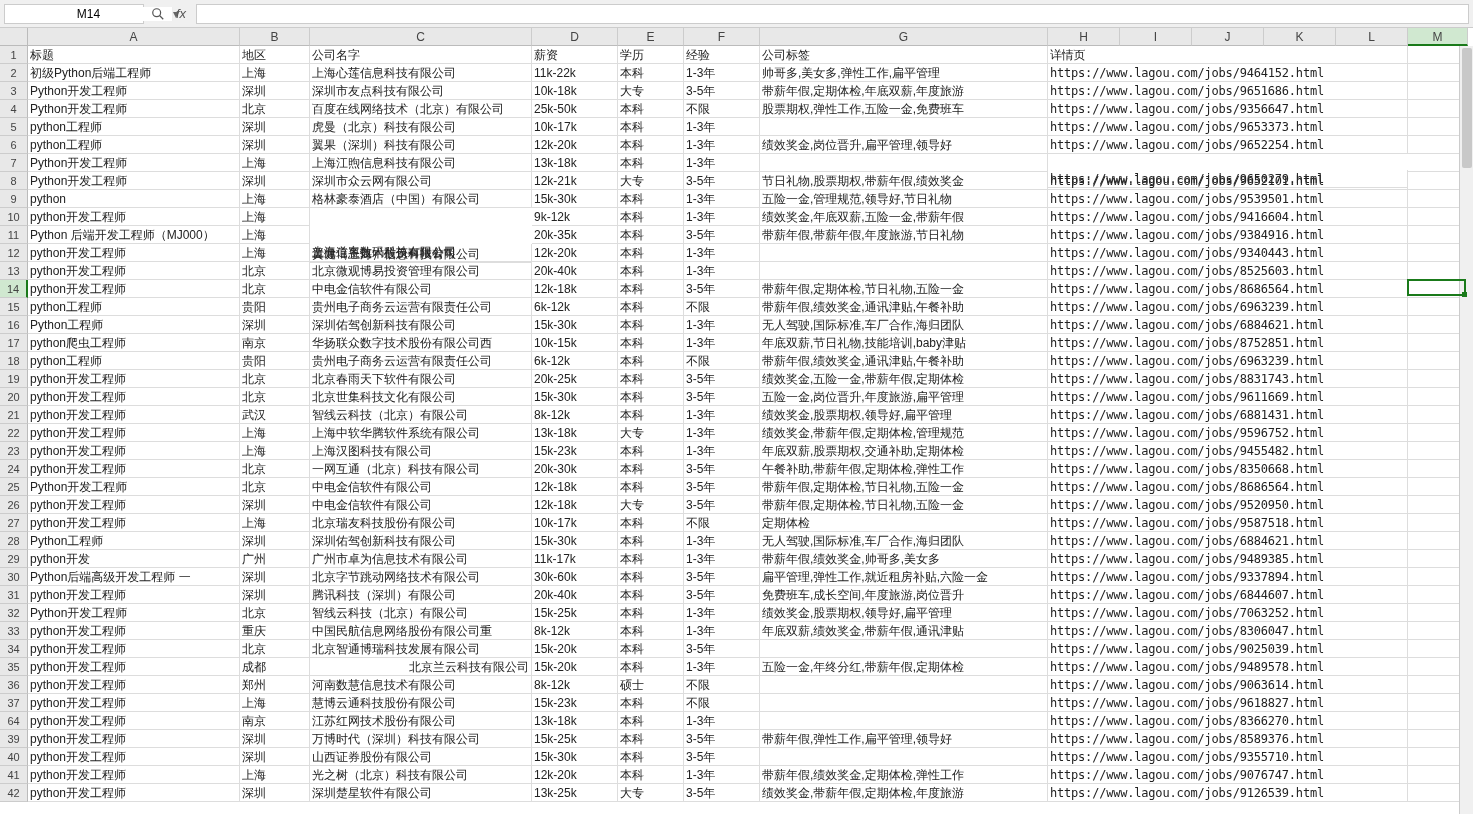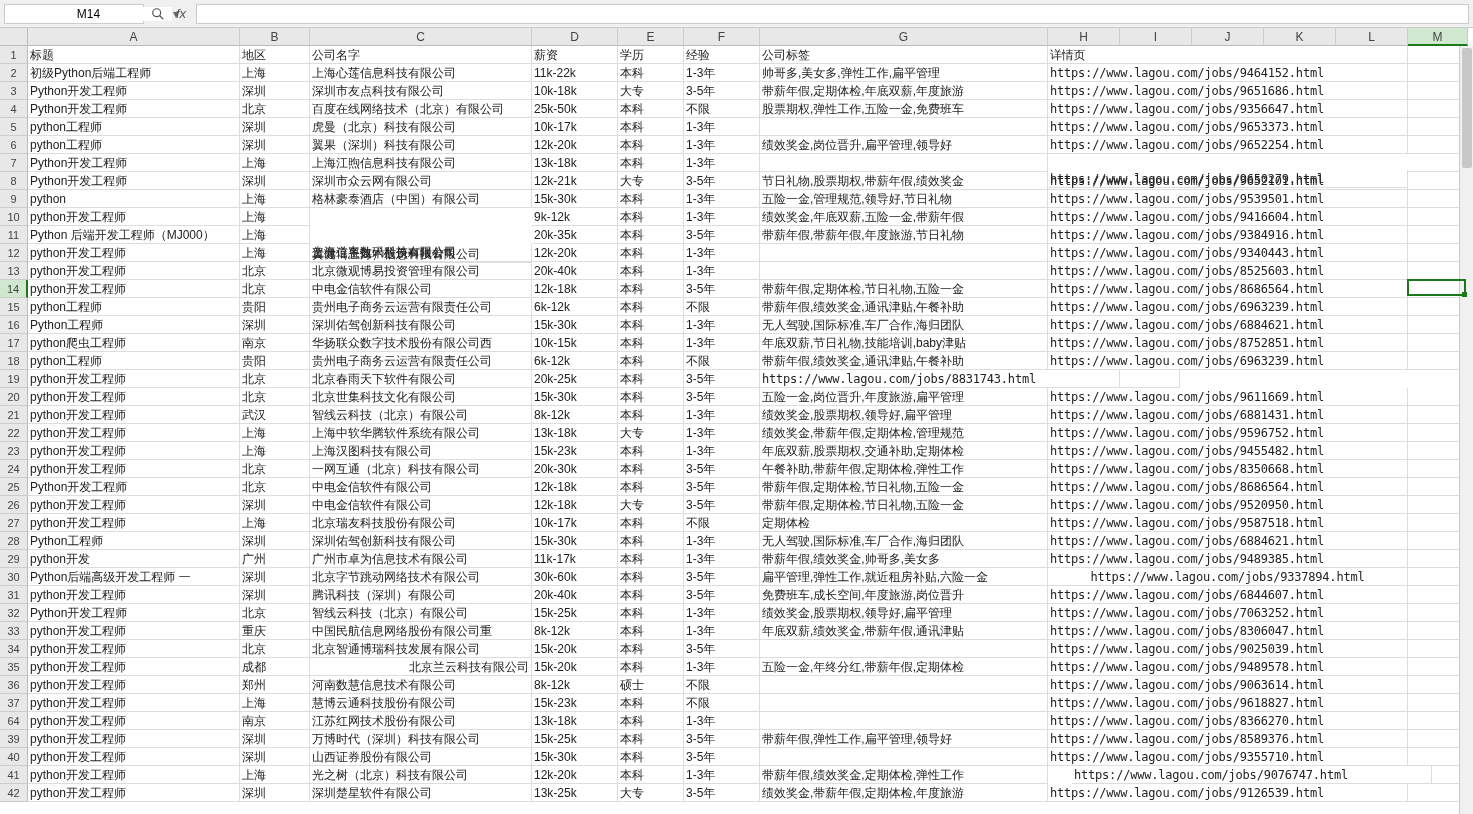--- a/index.html
+++ b/index.html
@@ -309,20 +309,21 @@
         <div class="cell mono" style="width: 360px; overflow: visible;">https://www.lagou.com/jobs/6963239.html</div>
         <div class="cell" style="width: 60px;"></div>
       </div>
       <div class="row">
         <div class="cell" style="width: 212px;">python开发工程师</div>
         <div class="cell" style="width: 70px;">北京</div>
         <div class="cell" style="width: 222px;">北京春雨天下软件有限公司</div>
         <div class="cell" style="width: 86px;">20k-25k</div>
         <div class="cell" style="width: 66px;">本科</div>
         <div class="cell" style="width: 76px;">3-5年</div>
+        <div class="cell" style="width: 288px;">绩效奖金,五险一金,带薪年假,定期体检</div>
         <div class="cell mono" style="width: 360px; overflow: visible;">https://www.lagou.com/jobs/8831743.html</div>
         <div class="cell" style="width: 60px;"></div>
       </div>
       <div class="row">
         <div class="cell" style="width: 212px;">python开发工程师</div>
         <div class="cell" style="width: 70px;">北京</div>
         <div class="cell" style="width: 222px;">北京世集科技文化有限公司</div>
         <div class="cell" style="width: 86px;">15k-30k</div>
         <div class="cell" style="width: 66px;">本科</div>
         <div class="cell" style="width: 76px;">3-5年</div>
@@ -430,21 +431,21 @@
         <div class="cell" style="width: 60px;"></div>
       </div>
       <div class="row">
         <div class="cell" style="width: 212px;">Python后端高级开发工程师 一</div>
         <div class="cell" style="width: 70px;">深圳</div>
         <div class="cell" style="width: 222px;">北京字节跳动网络技术有限公司</div>
         <div class="cell" style="width: 86px;">30k-60k</div>
         <div class="cell" style="width: 66px;">本科</div>
         <div class="cell" style="width: 76px;">3-5年</div>
         <div class="cell" style="width: 288px;">扁平管理,弹性工作,就近租房补贴,六险一金</div>
-        <div class="cell mono" style="width: 360px; overflow: visible; text-align: center;">https://www.lagou.com/jobs/9337894.html</div>
+        <div class="cell mono" style="width: 360px; overflow: visible;">https://www.lagou.com/jobs/9337894.html</div>
         <div class="cell" style="width: 60px;"></div>
       </div>
       <div class="row">
         <div class="cell" style="width: 212px;">python开发工程师</div>
         <div class="cell" style="width: 70px;">深圳</div>
         <div class="cell" style="width: 222px;">腾讯科技（深圳）有限公司</div>
         <div class="cell" style="width: 86px;">20k-40k</div>
         <div class="cell" style="width: 66px;">本科</div>
         <div class="cell" style="width: 76px;">3-5年</div>
         <div class="cell" style="width: 288px;">免费班车,成长空间,年度旅游,岗位晋升</div>
@@ -551,21 +552,21 @@
         <div class="cell" style="width: 60px;"></div>
       </div>
       <div class="row">
         <div class="cell" style="width: 212px;">python开发工程师</div>
         <div class="cell" style="width: 70px;">上海</div>
         <div class="cell" style="width: 222px;">光之树（北京）科技有限公司</div>
         <div class="cell" style="width: 86px;">12k-20k</div>
         <div class="cell" style="width: 66px;">本科</div>
         <div class="cell" style="width: 76px;">1-3年</div>
         <div class="cell" style="width: 288px;">带薪年假,绩效奖金,定期体检,弹性工作</div>
-        <div class="cell mono" style="width: 360px; overflow: visible; margin-left: 24px;">https://www.lagou.com/jobs/9076747.html</div>
+        <div class="cell mono" style="width: 360px; overflow: visible;">https://www.lagou.com/jobs/9076747.html</div>
         <div class="cell" style="width: 60px;"></div>
       </div>
       <div class="row">
         <div class="cell" style="width: 212px;">python开发工程师</div>
         <div class="cell" style="width: 70px;">深圳</div>
         <div class="cell" style="width: 222px;">深圳楚星软件有限公司</div>
         <div class="cell" style="width: 86px;">13k-25k</div>
         <div class="cell" style="width: 66px;">大专</div>
         <div class="cell" style="width: 76px;">3-5年</div>
         <div class="cell" style="width: 288px;">绩效奖金,带薪年假,定期体检,年度旅游</div>

